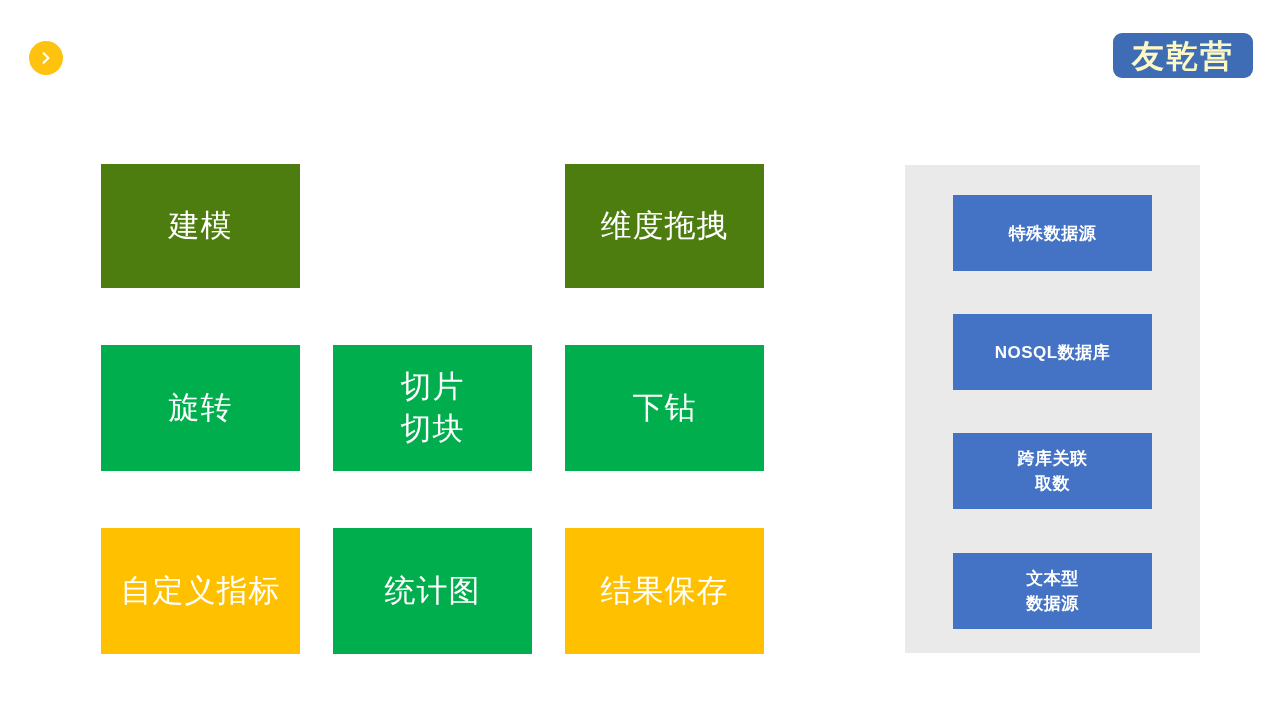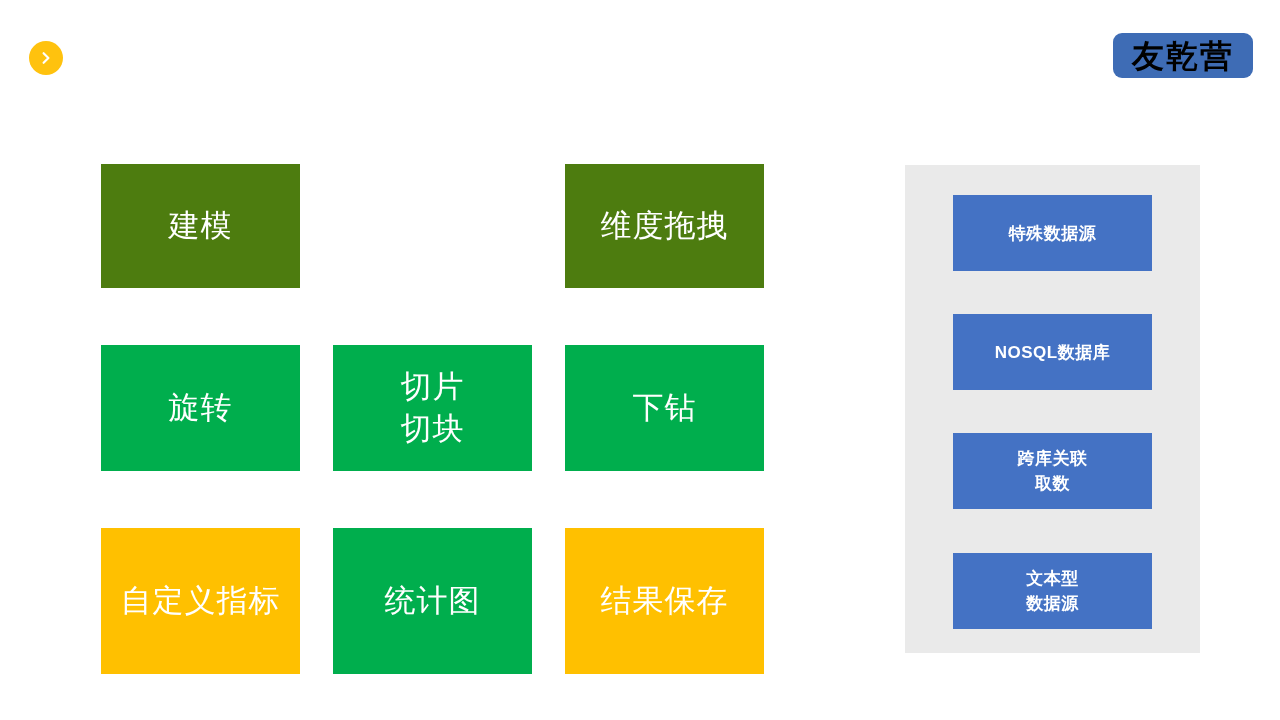--- a/index.html
+++ b/index.html
@@ -58,21 +58,21 @@
     min-width: 140px;
     background: #3E6CB5;
     border-radius: 9px;
     display: flex;
     align-items: center;
     justify-content: center;
     padding: 0 12px;
     box-sizing: border-box;
   }
   .brand-logo-text {
-    color: #000000;
+    color: #fef9c3;
     font-size: 32px;
     font-weight: bold;
     letter-spacing: 2px;
     line-height: 34px;
     white-space: nowrap;
   }
 
   
   .feature-grid {
     position: absolute;
@@ -96,21 +96,21 @@
     line-height: 42px;
     font-weight: 400;
     letter-spacing: 1px;
     white-space: pre-line;
   }
   .col-0 { left: 0px; }
   .col-1 { left: 232px; }
   .col-2 { left: 464px; }
   .row-0 { top: 0px;   height: 124px; }
   .row-1 { top: 181px; height: 126px; }
-  .row-2 { top: 364px; height: 146px; }
+  .row-2 { top: 364px; height: 126px; }
 
   .bg-blue   { background: #4d7c0f; }
   .bg-green  { background: #00AE4D; }
   .bg-yellow { background: #FFC000; }
 
   
   .source-panel {
     position: absolute;
     left: 905px;
     top: 165px;

